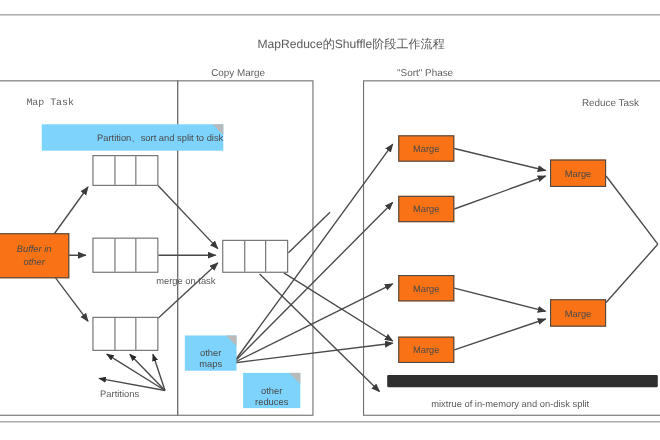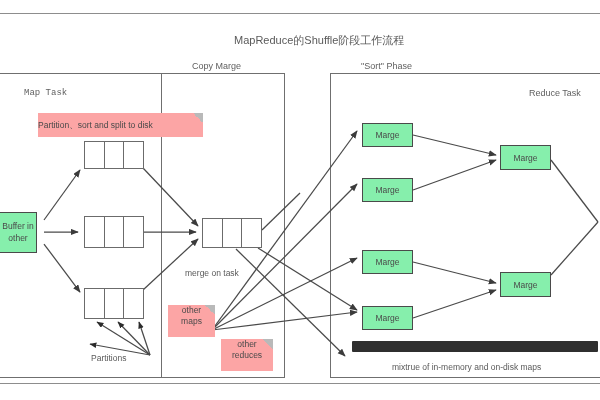--- a/index.html
+++ b/index.html
@@ -11,32 +11,32 @@
   .frame-line{position:absolute;left:0;width:600px;height:0;
               border-top:1px solid #8d8d8d;}
 
   .title{position:absolute;font-size:11px;color:#5a5a5a;white-space:nowrap;}
 
   .panel{position:absolute;border:1px solid #6f6f6f;background:transparent;
          box-sizing:border-box;}
 
   .panel-label{position:absolute;font-size:9px;color:#5f5f5f;white-space:nowrap;}
 
-  .plainbox{position:absolute;border:1px solid #4a4a4a;background:#86efac;
+  .plainbox{position:absolute;border:1px solid #4a4a4a;background:#f97316;
             box-sizing:border-box;display:flex;align-items:center;
             justify-content:center;font-size:8.5px;color:#4a4a4a;}
 
   .splitbox{position:absolute;border:1.4px solid #6b6b6b;background:#ffffff;
             box-sizing:border-box;display:flex;}
   .splitbox .cell{flex:1;border-right:1.4px solid #6b6b6b;box-sizing:border-box;}
   .splitbox .cell:last-child{border-right:none;}
 
-  .note{position:absolute;background:#fca5a5;box-sizing:border-box;
+  .note{position:absolute;background:#7dd3fc;box-sizing:border-box;
         font-size:8.5px;color:#4a4a4a;display:flex;align-items:center;
-        justify-content:flex-start;text-align:center;line-height:1.25;}
+        justify-content:flex-end;text-align:center;line-height:1.25;}
   .note .fold{position:absolute;top:0;right:0;width:10px;height:10px;
               background:linear-gradient(225deg,#b9b9b9 0 50%,transparent 50% 100%);}
 
   .darkbar{position:absolute;background:#2f2f2f;border-radius:1px;}
 
   .cap{position:absolute;font-size:8.5px;color:#5a5a5a;white-space:nowrap;}
 
   svg.wires{position:absolute;left:0;top:0;width:600px;height:400px;
             pointer-events:none;}
 </style>
@@ -116,35 +116,35 @@
     <span class="cell"></span>
     <span class="cell"></span>
     <span class="cell"></span>
   </div>
   <div class="splitbox" style="left:84px;top:288px;width:60px;height:31px;">
     <span class="cell"></span>
     <span class="cell"></span>
     <span class="cell"></span>
   </div>
 
-  <div class="plainbox" style="left:-1px;top:212px;width:38px;height:41px;
-       flex-direction:column;line-height:1.3;">
+  <div class="plainbox" style="left:-1px;top:212px;width:64px;height:41px;
+       flex-direction:column;line-height:1.3;font-style:italic;">
     <span>Buffer in</span>
     <span>other</span>
   </div>
 
   <div class="cap" style="left:91px;top:353px;">Partitions</div>
 
   <div class="splitbox" style="left:202px;top:218px;width:60px;height:30px;">
     <span class="cell"></span>
     <span class="cell"></span>
     <span class="cell"></span>
   </div>
 
-  <div class="cap" style="left:142px;top:268px;margin-left:43px;">merge on task</div>
+  <div class="cap" style="left:142px;top:250px;">merge on task</div>
 
   <div class="note" style="left:168px;top:305px;width:47px;height:32px;flex-direction:column;">
     <span class="fold"></span>
     <span>other</span>
     <span>maps</span>
   </div>
 
   <div class="note" style="left:221px;top:339px;width:52px;height:32px;flex-direction:column;">
     <span class="fold"></span>
     <span>other</span>
@@ -153,15 +153,15 @@
 
   <div class="plainbox" style="left:362px;top:123px;width:51px;height:24px;">Marge</div>
   <div class="plainbox" style="left:362px;top:178px;width:51px;height:24px;">Marge</div>
   <div class="plainbox" style="left:362px;top:250px;width:51px;height:24px;">Marge</div>
   <div class="plainbox" style="left:362px;top:306px;width:51px;height:24px;">Marge</div>
 
   <div class="plainbox" style="left:500px;top:145px;width:51px;height:25px;">Marge</div>
   <div class="plainbox" style="left:500px;top:272px;width:51px;height:25px;">Marge</div>
 
   <div class="darkbar" style="left:352px;top:341px;width:246px;height:11px;"></div>
-  <div class="cap" style="left:392px;top:362px;">mixtrue of in-memory and on-disk maps</div>
+  <div class="cap" style="left:392px;top:362px;">mixtrue of in-memory and on-disk split</div>
 
 </div>
 
 </body></html>

